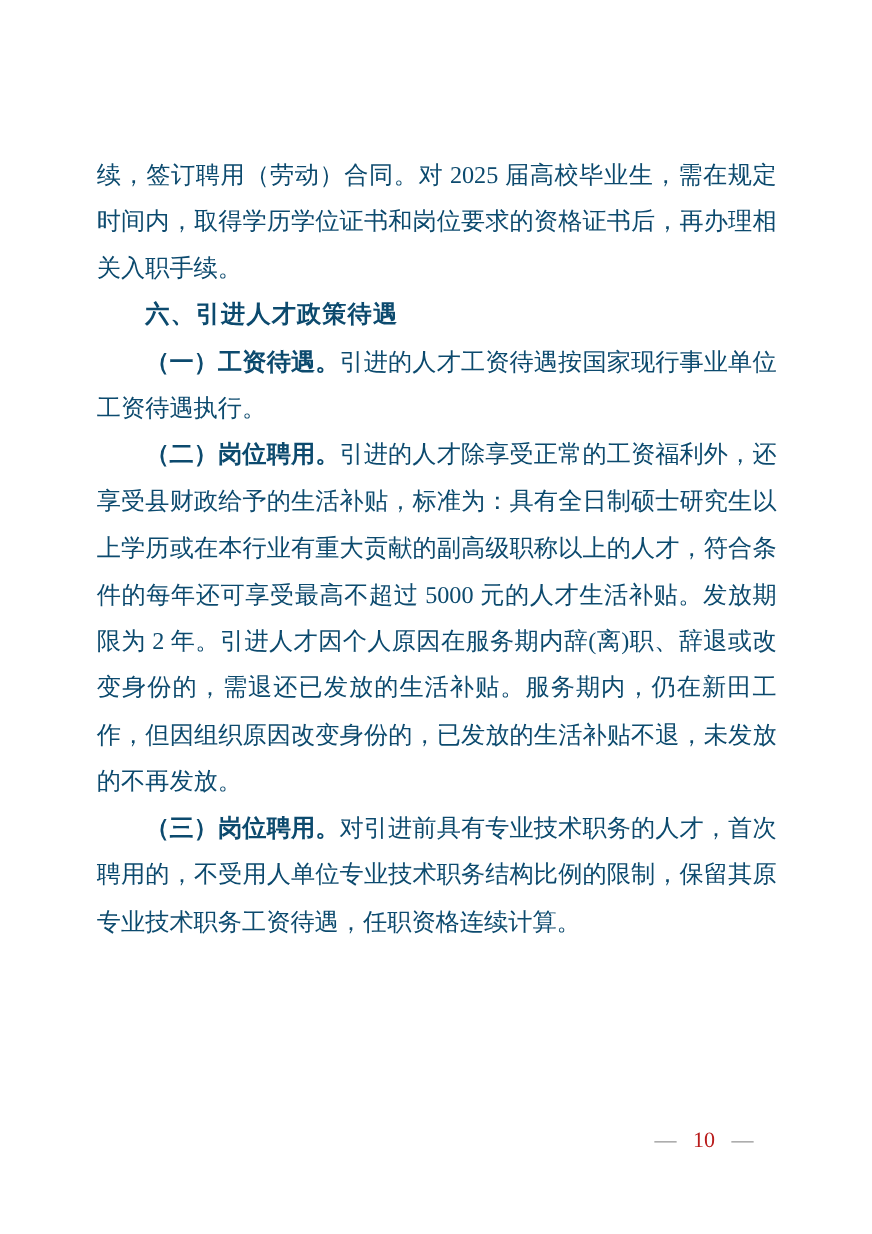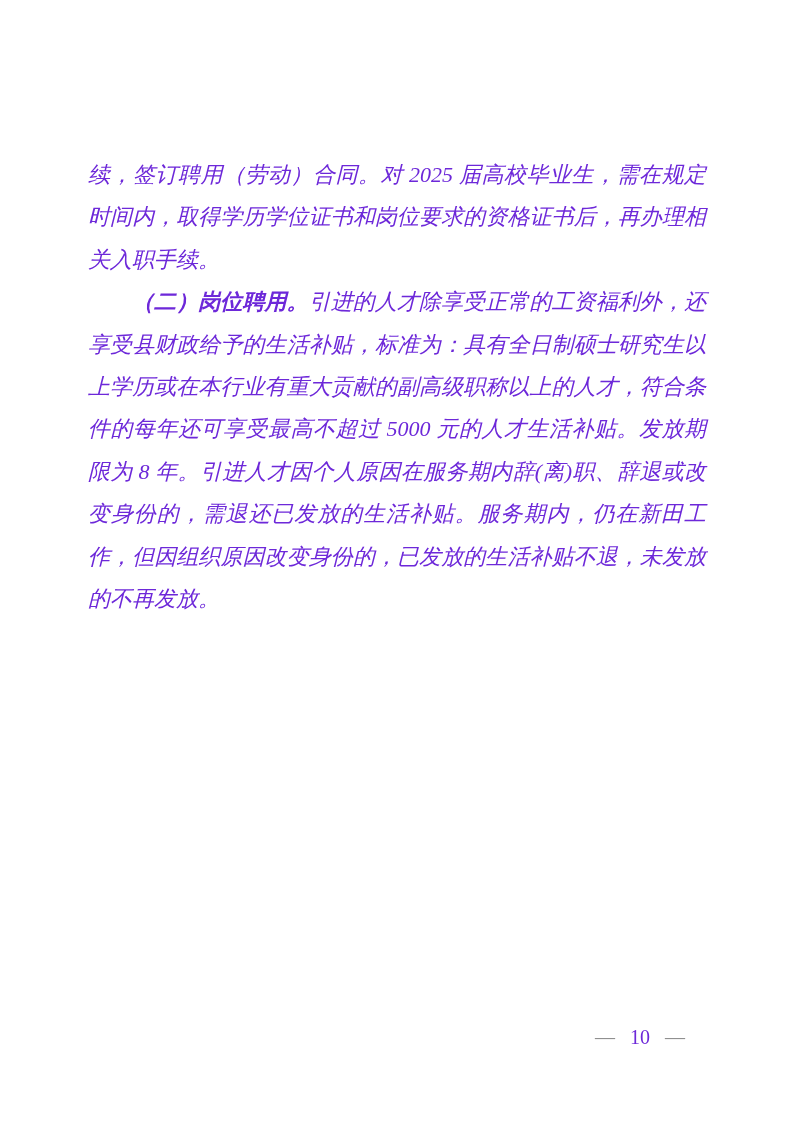--- a/index.html
+++ b/index.html
@@ -10,29 +10,28 @@
   .page {
     position: relative;
     width: 793px;
     height: 1122px;
     background: #ffffff;
     overflow: hidden;
   }
   .content {
     position: absolute;
     left: 88px;
-    top: 154px;
+    top: 138px;
     width: 618px;
-    color: #6d28d9;
+    color: #0c4a6e;
     font-family: "Liberation Serif", "DejaVu Serif", serif;
     font-size: 22px;
     line-height: 42.4px;
     text-align: justify;
     text-justify: inter-ideograph;
-    font-style: italic;
   }
   .para {
     margin: 0;
     text-indent: 44px;
   }
   .para.no-indent {
     text-indent: 0;
   }
   .section-heading {
     margin: 0;
@@ -57,37 +56,40 @@
     display: flex;
     align-items: center;
     justify-content: space-between;
     white-space: nowrap;
   }
   .footer-dash {
     color: #8a8a8a;
     font-size: 20px;
   }
   .footer-num {
-    color: #6d28d9;
+    color: #b91c1c;
     padding: 0 6px;
   }
 </style>
 </head>
 <body>
 
 <div class="page">
 
   <div class="content">
 
     <p class="para no-indent">续，签订聘用（劳动）合同。对 2025 届高校毕业生，需在规定时间内，取得学历学位证书和岗位要求的资格证书后，再办理相关入职手续。</p>
 
+    <h2 class="section-heading">六、引进人才政策待遇</h2>
 
+    <p class="para"><span class="item-lead">（一）工资待遇。</span><span>引进的人才工资待遇按国家现行事业单位工资待遇执行。</span></p>
 
-    <p class="para"><span class="item-lead">（二）岗位聘用。</span><span>引进的人才除享受正常的工资福利外，还享受县财政给予的生活补贴，标准为：具有全日制硕士研究生以上学历或在本行业有重大贡献的副高级职称以上的人才，符合条件的每年还可享受最高不超过 5000 元的人才生活补贴。发放期限为 8 年。引进人才因个人原因在服务期内辞(离)职、辞退或改变身份的，需退还已发放的生活补贴。服务期内，仍在新田工作，但因组织原因改变身份的，已发放的生活补贴不退，未发放的不再发放。</span></p>
+    <p class="para"><span class="item-lead">（二）岗位聘用。</span><span>引进的人才除享受正常的工资福利外，还享受县财政给予的生活补贴，标准为：具有全日制硕士研究生以上学历或在本行业有重大贡献的副高级职称以上的人才，符合条件的每年还可享受最高不超过 5000 元的人才生活补贴。发放期限为 2 年。引进人才因个人原因在服务期内辞(离)职、辞退或改变身份的，需退还已发放的生活补贴。服务期内，仍在新田工作，但因组织原因改变身份的，已发放的生活补贴不退，未发放的不再发放。</span></p>
 
+    <p class="para"><span class="item-lead">（三）岗位聘用。</span><span>对引进前具有专业技术职务的人才，首次聘用的，不受用人单位专业技术职务结构比例的限制，保留其原专业技术职务工资待遇，任职资格连续计算。</span></p>
 
 
   </div>
 
   <div class="page-footer">
     <span class="footer-dash">—</span>
     <span class="footer-num">10</span>
     <span class="footer-dash">—</span>
   </div>
 

